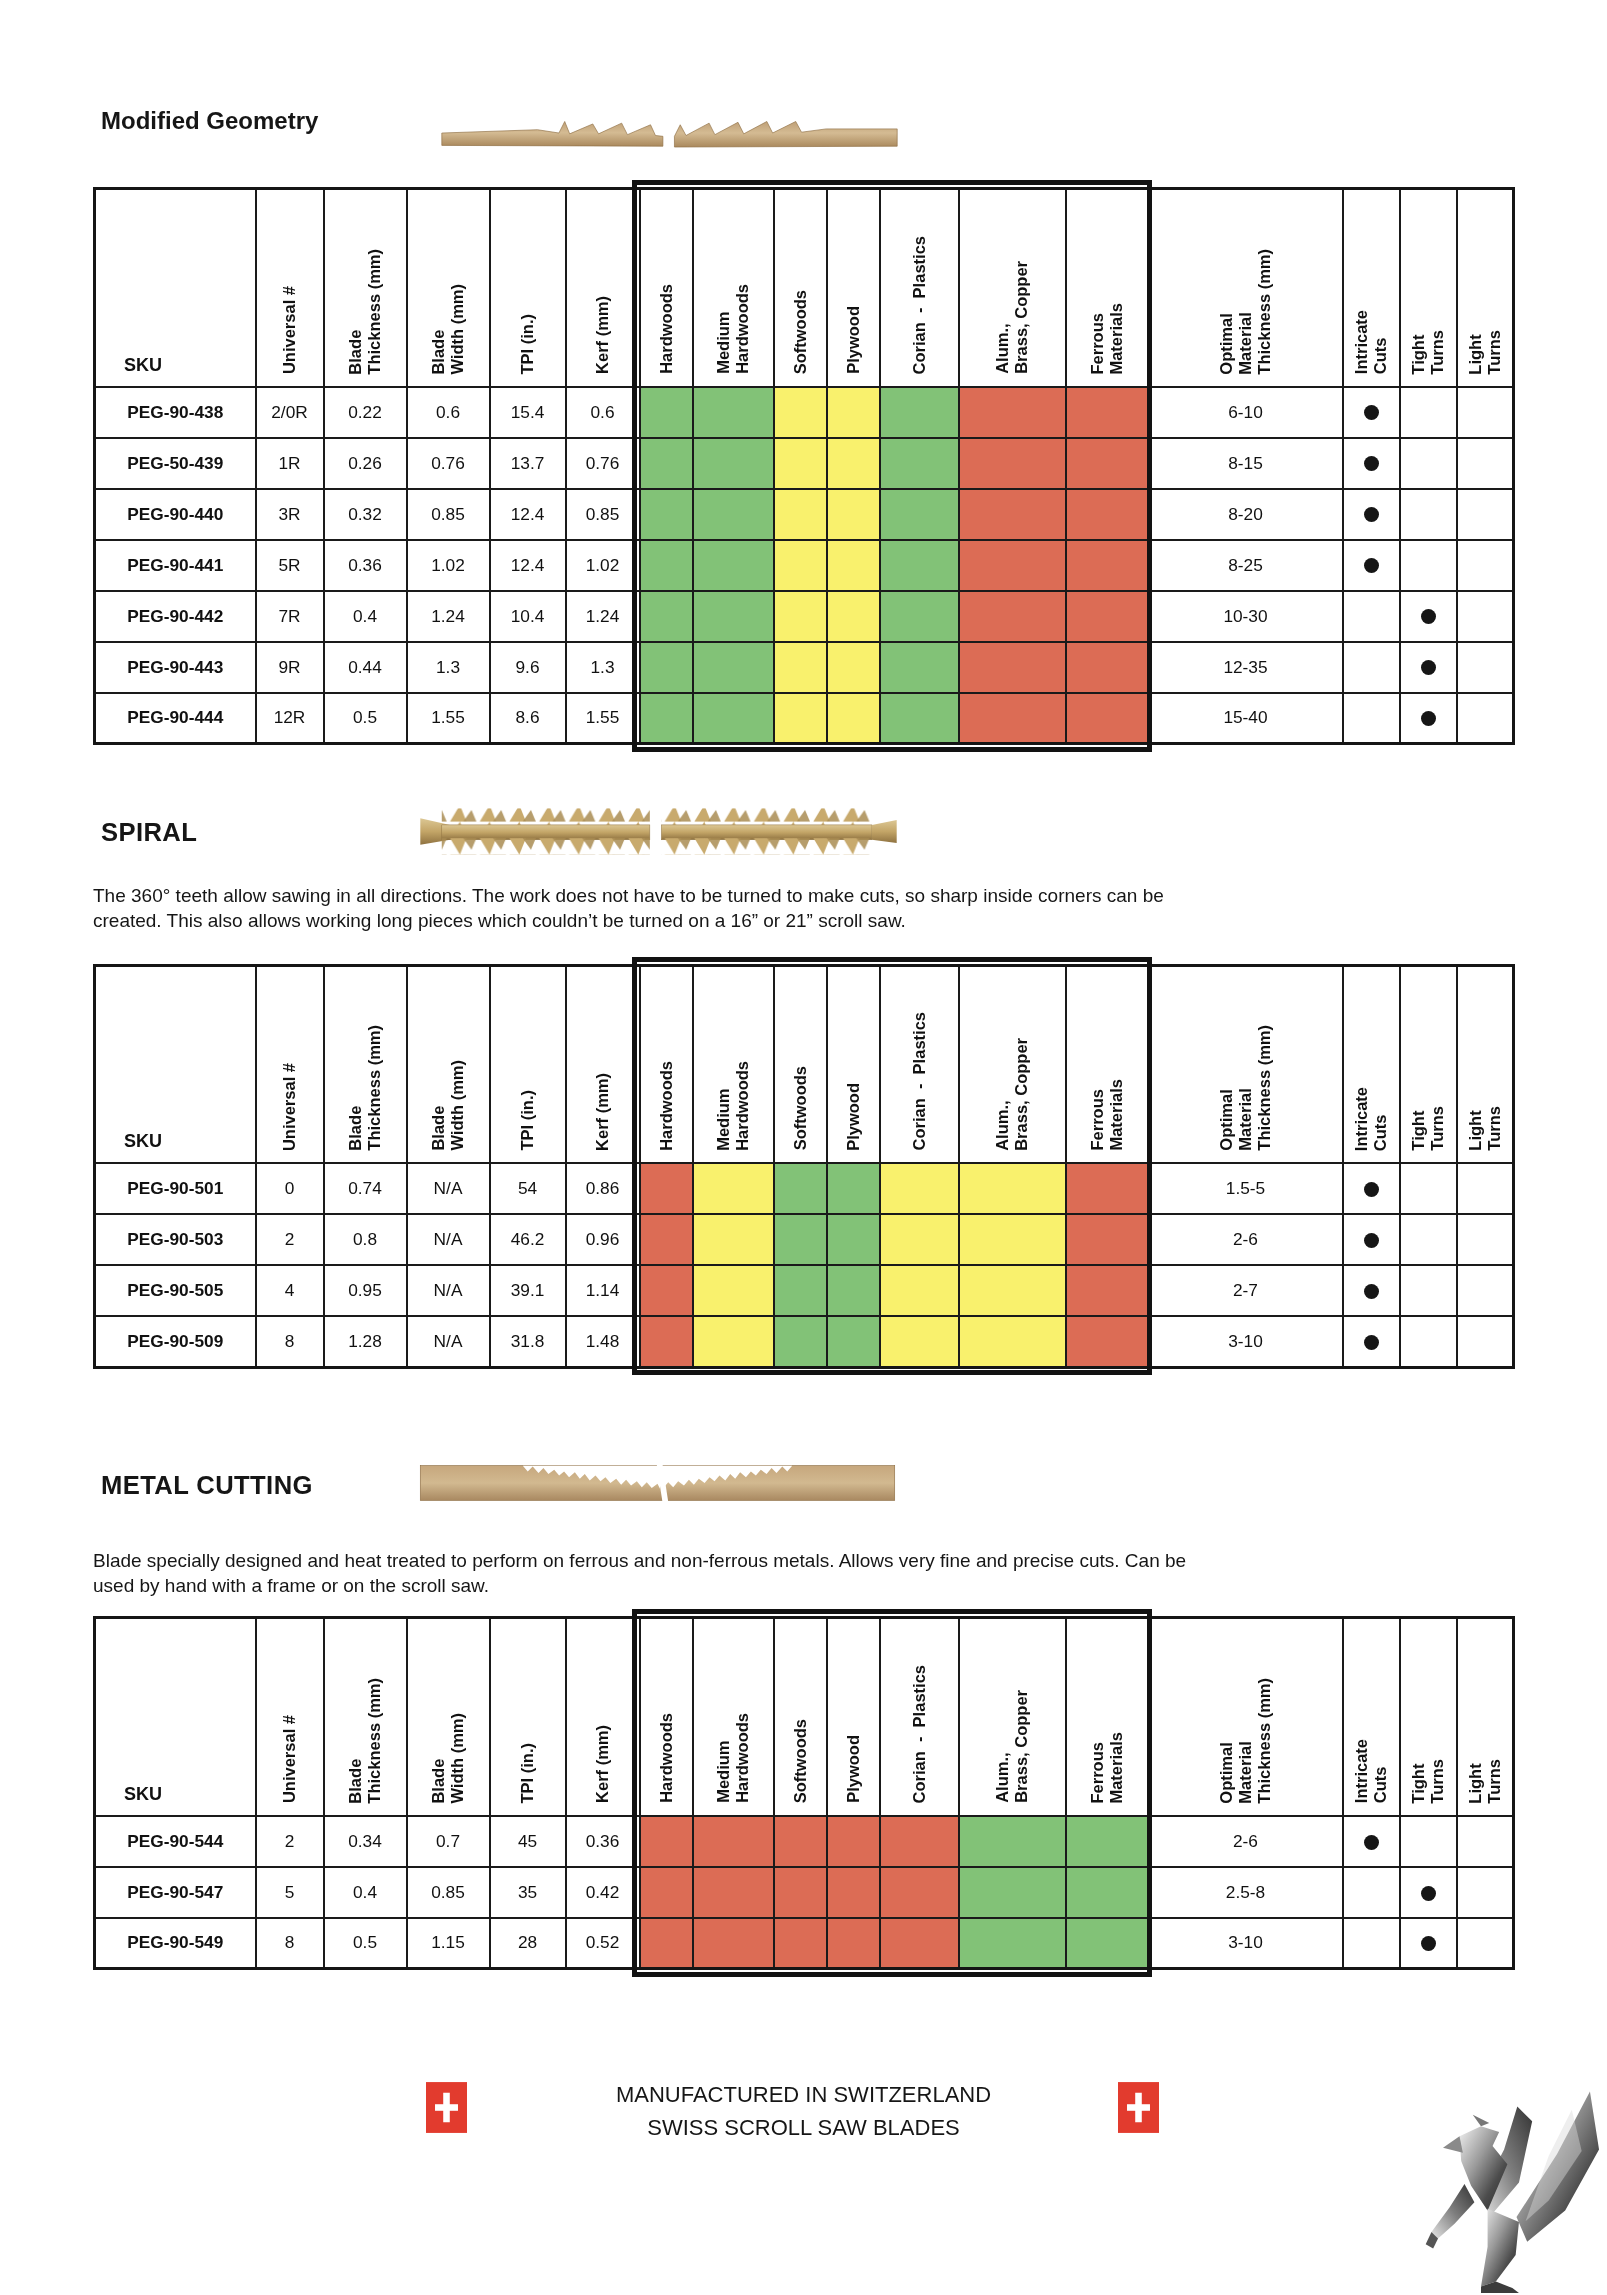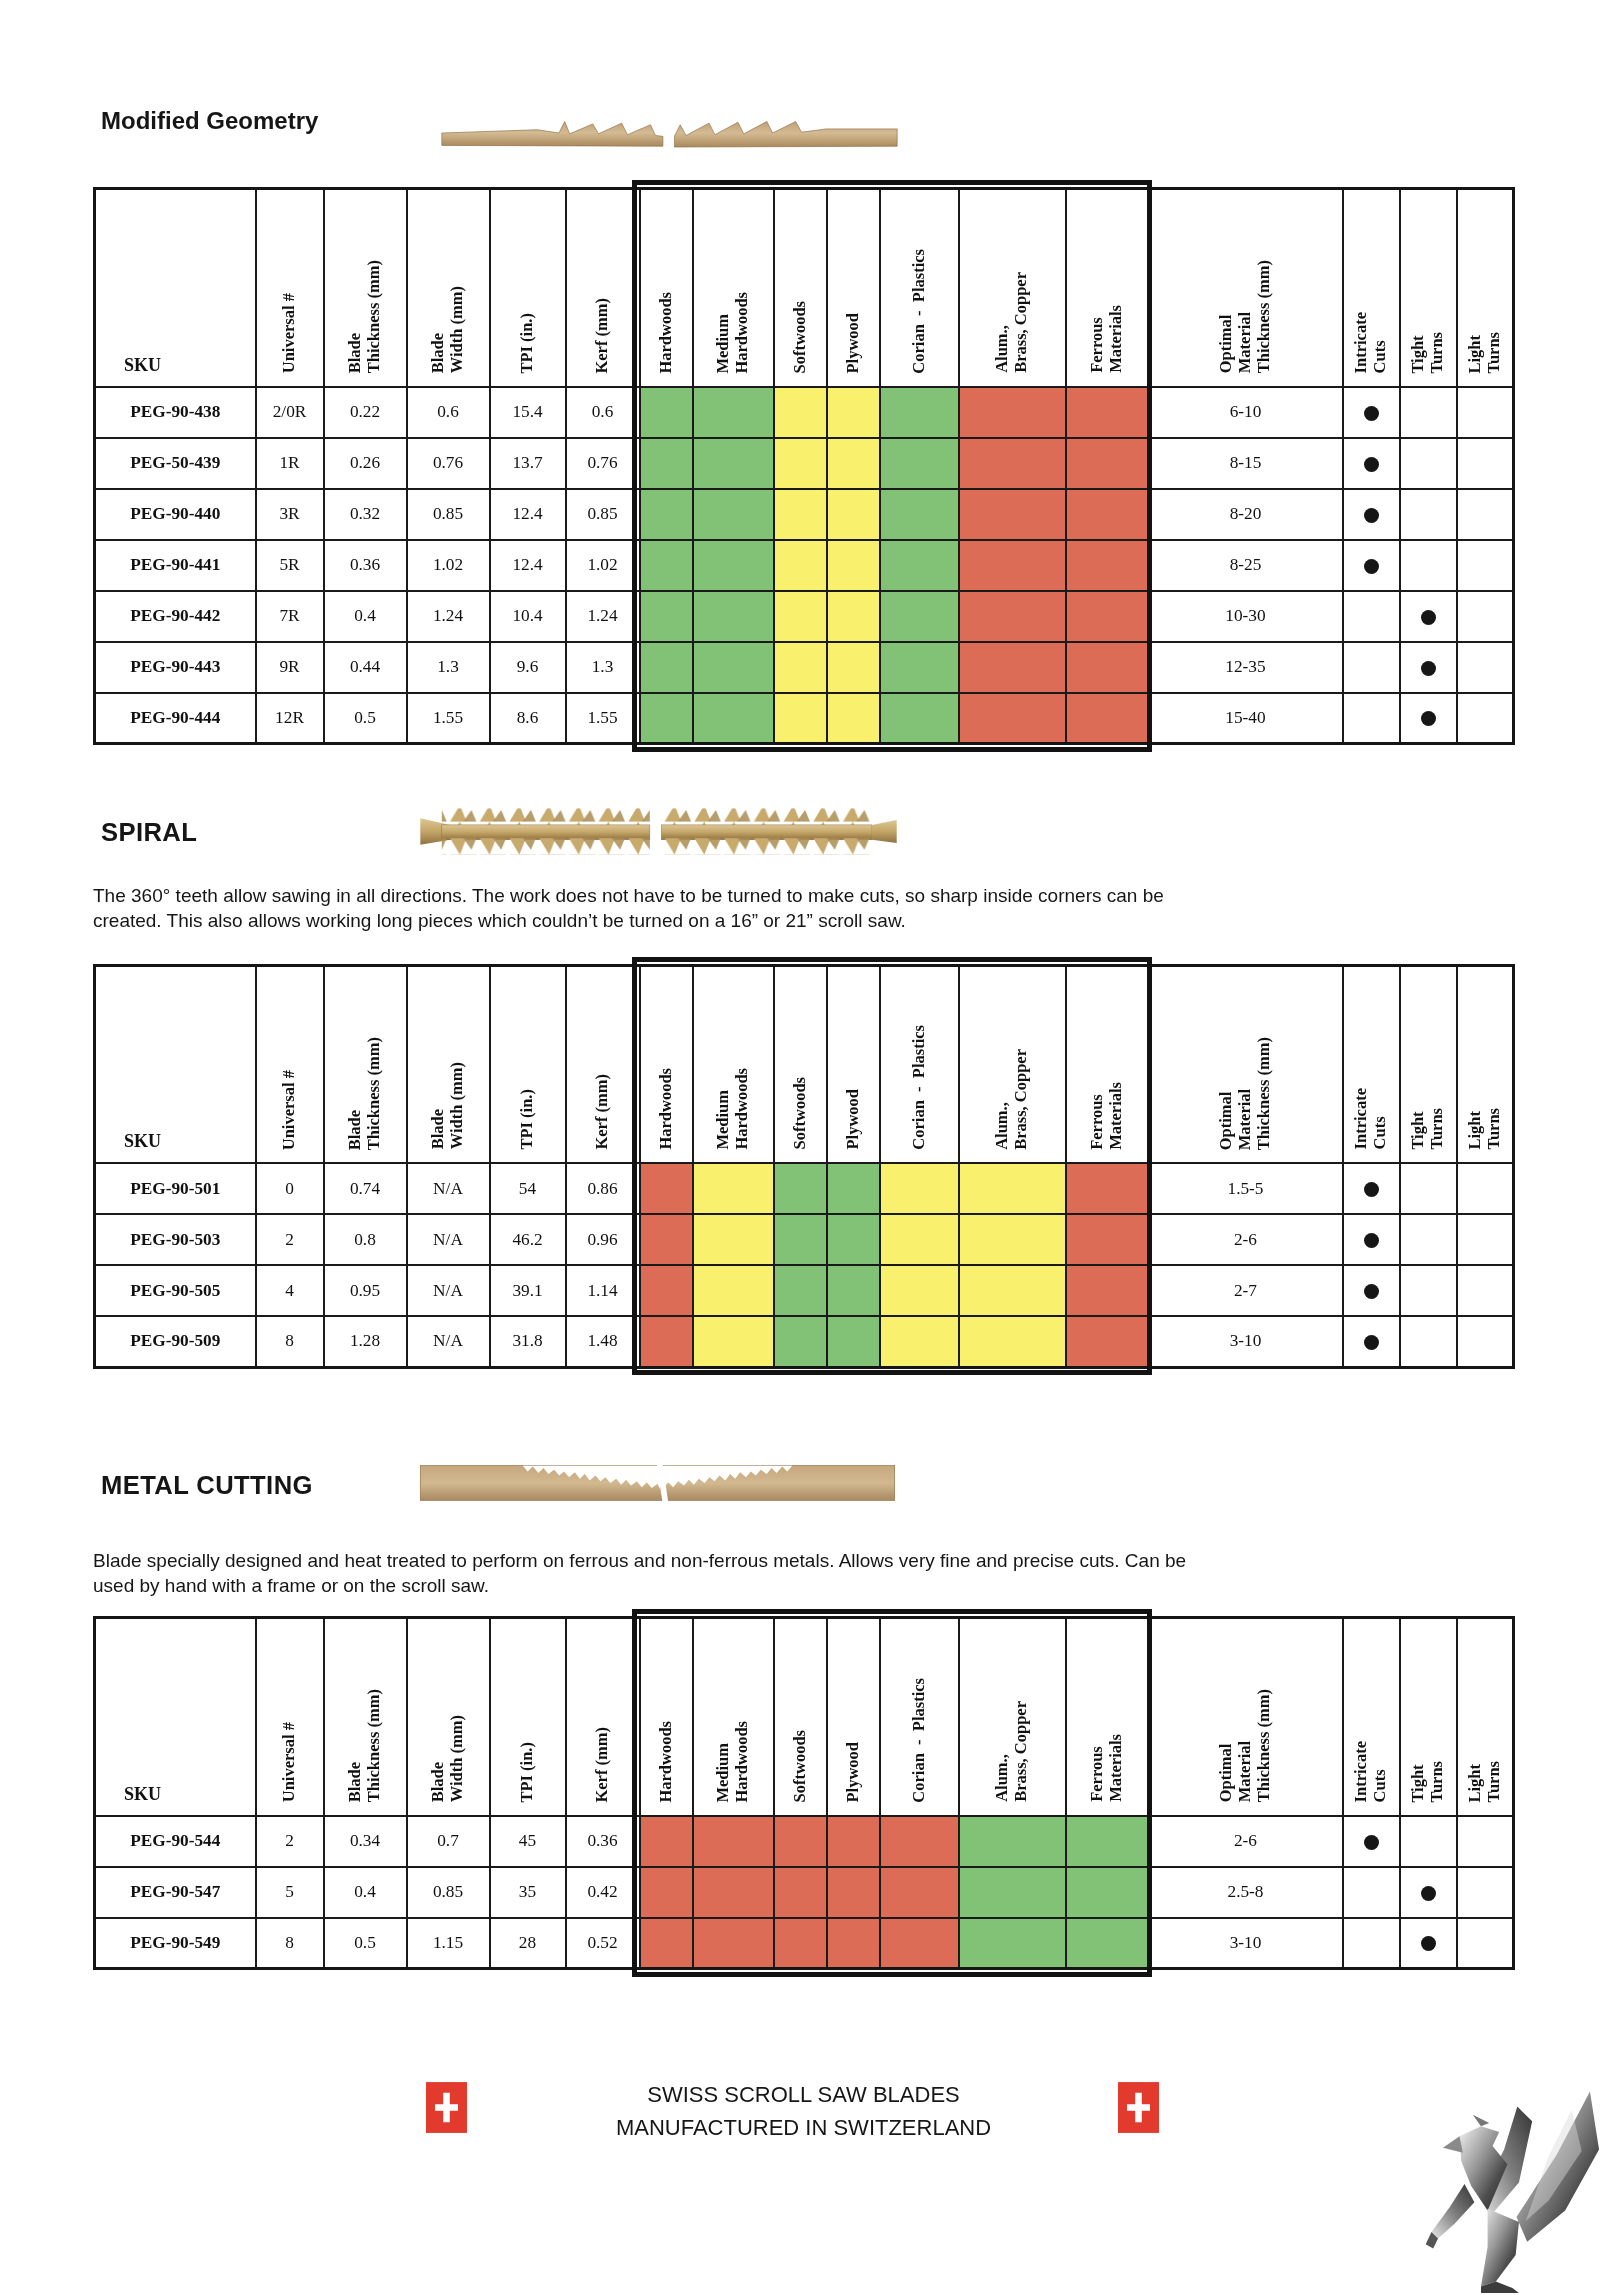--- a/index.html
+++ b/index.html
@@ -22,21 +22,21 @@
   .blade-art { position: absolute; }
   .sec--mgt .blade-art { left: 345px; top: 11.6px; }
   .sec--spiral .blade-art { left: 324px; top: -13.2px; }
   .sec--metal .blade-art { left: 324px; top: -11.6px; }
 
   .desc { margin: 0; font-size: 19px; line-height: 1.33; white-space: pre-line; color: #161616; }
   .sec--mgt .desc { margin-top: 28px; }
   .sec--spiral .desc { margin-top: 15px; }
   .sec--metal .desc { margin-top: 27px; }
 
-  .table-wrap { position: relative; width: 1179px; font-family: Liberation Serif, serif; }
+  .table-wrap { position: relative; width: 1179px; }
   .sec--mgt .table-wrap { margin-top: 30px; }
   .sec--spiral .table-wrap { margin-top: 30px; }
   .sec--metal .table-wrap { margin-top: 18px; }
 
   table.blade { border-collapse: collapse; table-layout: fixed; width: 1418px; border: 3.3px solid #151515; background: #fff; }
   .blade th, .blade td { border: 2.5px solid #1a1a1a; padding: 0; }
   .blade thead th { height: 198px; vertical-align: bottom; background: #fff; }
   .blade thead th.sku-th { font-size: 18px; font-weight: bold; text-align: left; padding: 0 0 10px 28px; }
   .blade thead th.vert { text-align: center; padding-bottom: 8.3px; }
   .vtext {
@@ -580,22 +580,22 @@
 
     <footer class="footer">
       <div class="flag flag--left">
         <svg width="41" height="51" viewBox="0 0 50 62">
           <rect width="50" height="62" fill="#e23b2e"></rect>
           <rect x="21" y="13" width="8" height="36" fill="#fff"></rect>
           <rect x="11" y="27" width="28" height="8" fill="#fff"></rect>
         </svg>
       </div>
       <div class="footer-text">
+        <div>MANUFACTURED IN SWITZERLAND</div>
         <div>SWISS SCROLL SAW BLADES</div>
-        <div>MANUFACTURED IN SWITZERLAND</div>
       </div>
       <div class="flag flag--right">
         <svg width="41" height="51" viewBox="0 0 50 62">
           <rect width="50" height="62" fill="#e23b2e"></rect>
           <rect x="21" y="13" width="8" height="36" fill="#fff"></rect>
           <rect x="11" y="27" width="28" height="8" fill="#fff"></rect>
         </svg>
       </div>
     </footer>
   </div>

